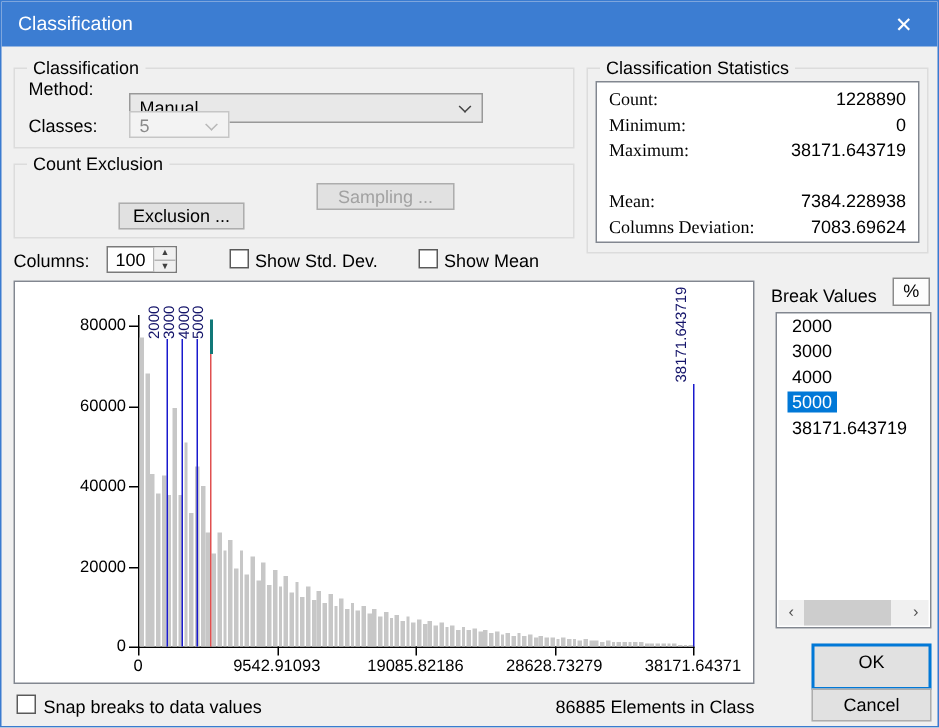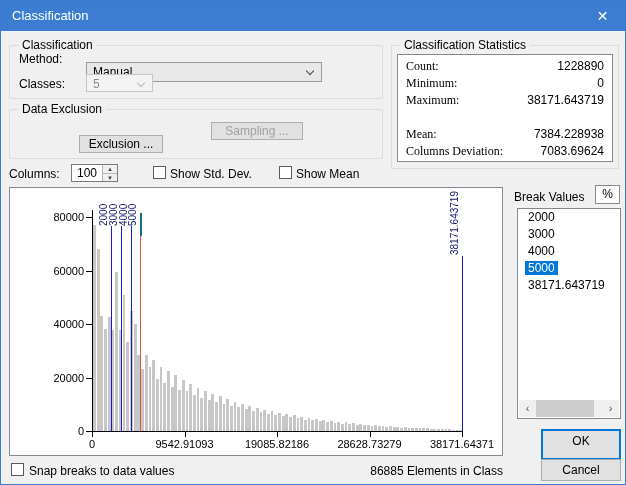--- a/index.html
+++ b/index.html
@@ -73,21 +73,21 @@
     <div class="val">Manual</div>
     <div class="chev"></div>
   </div>
   <div class="lbl" style="left:18px; top:76px;">Classes:</div>
   <div class="combo disabled" style="left:85px; top:73px; width:67px; height:18px;">
     <div class="val">5</div>
     <div class="chev"></div>
   </div>
 
   <div class="groupbox" style="left:8px; top:108px; width:374px; height:50px;">
-    <div class="legend">Data Exclusion</div>
+    <div class="legend">Count Exclusion</div>
   </div>
   <div class="btn" style="left:78px; top:121px; width:84px; height:18px; line-height:16px;margin-top:13px;">Exclusion ...</div>
   <div class="btn disabled" style="left:210px; top:121px; width:92px; height:18px; line-height:16px;">Sampling ...</div>
 
   <div class="lbl" style="left:8px; top:166px;">Columns:</div>
   <div class="spinner" style="left:70px; top:163px; width:47px; height:18px;">
     <div class="num">100</div>
     <div class="spin-btns">
       <div class="spin-up">▲</div>
       <div class="spin-dn">▼</div>

